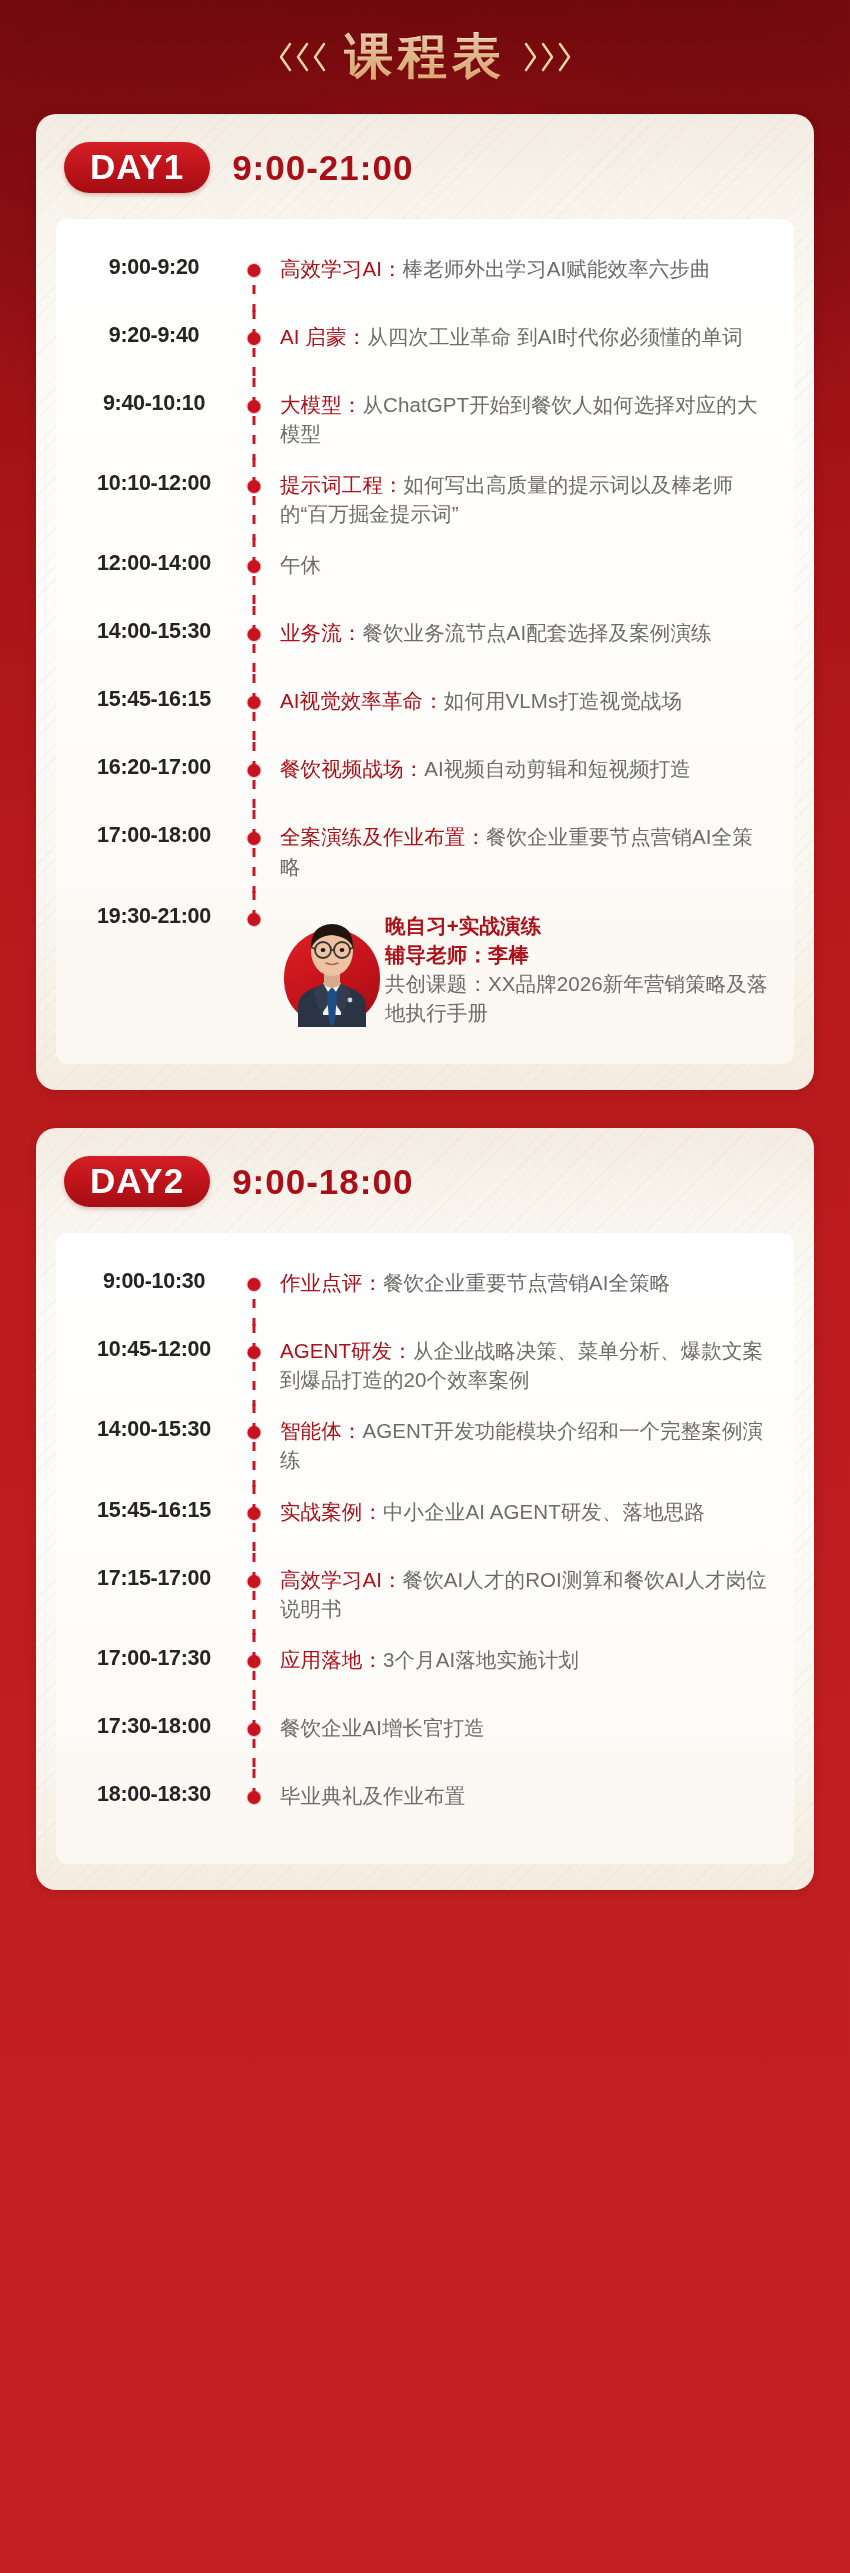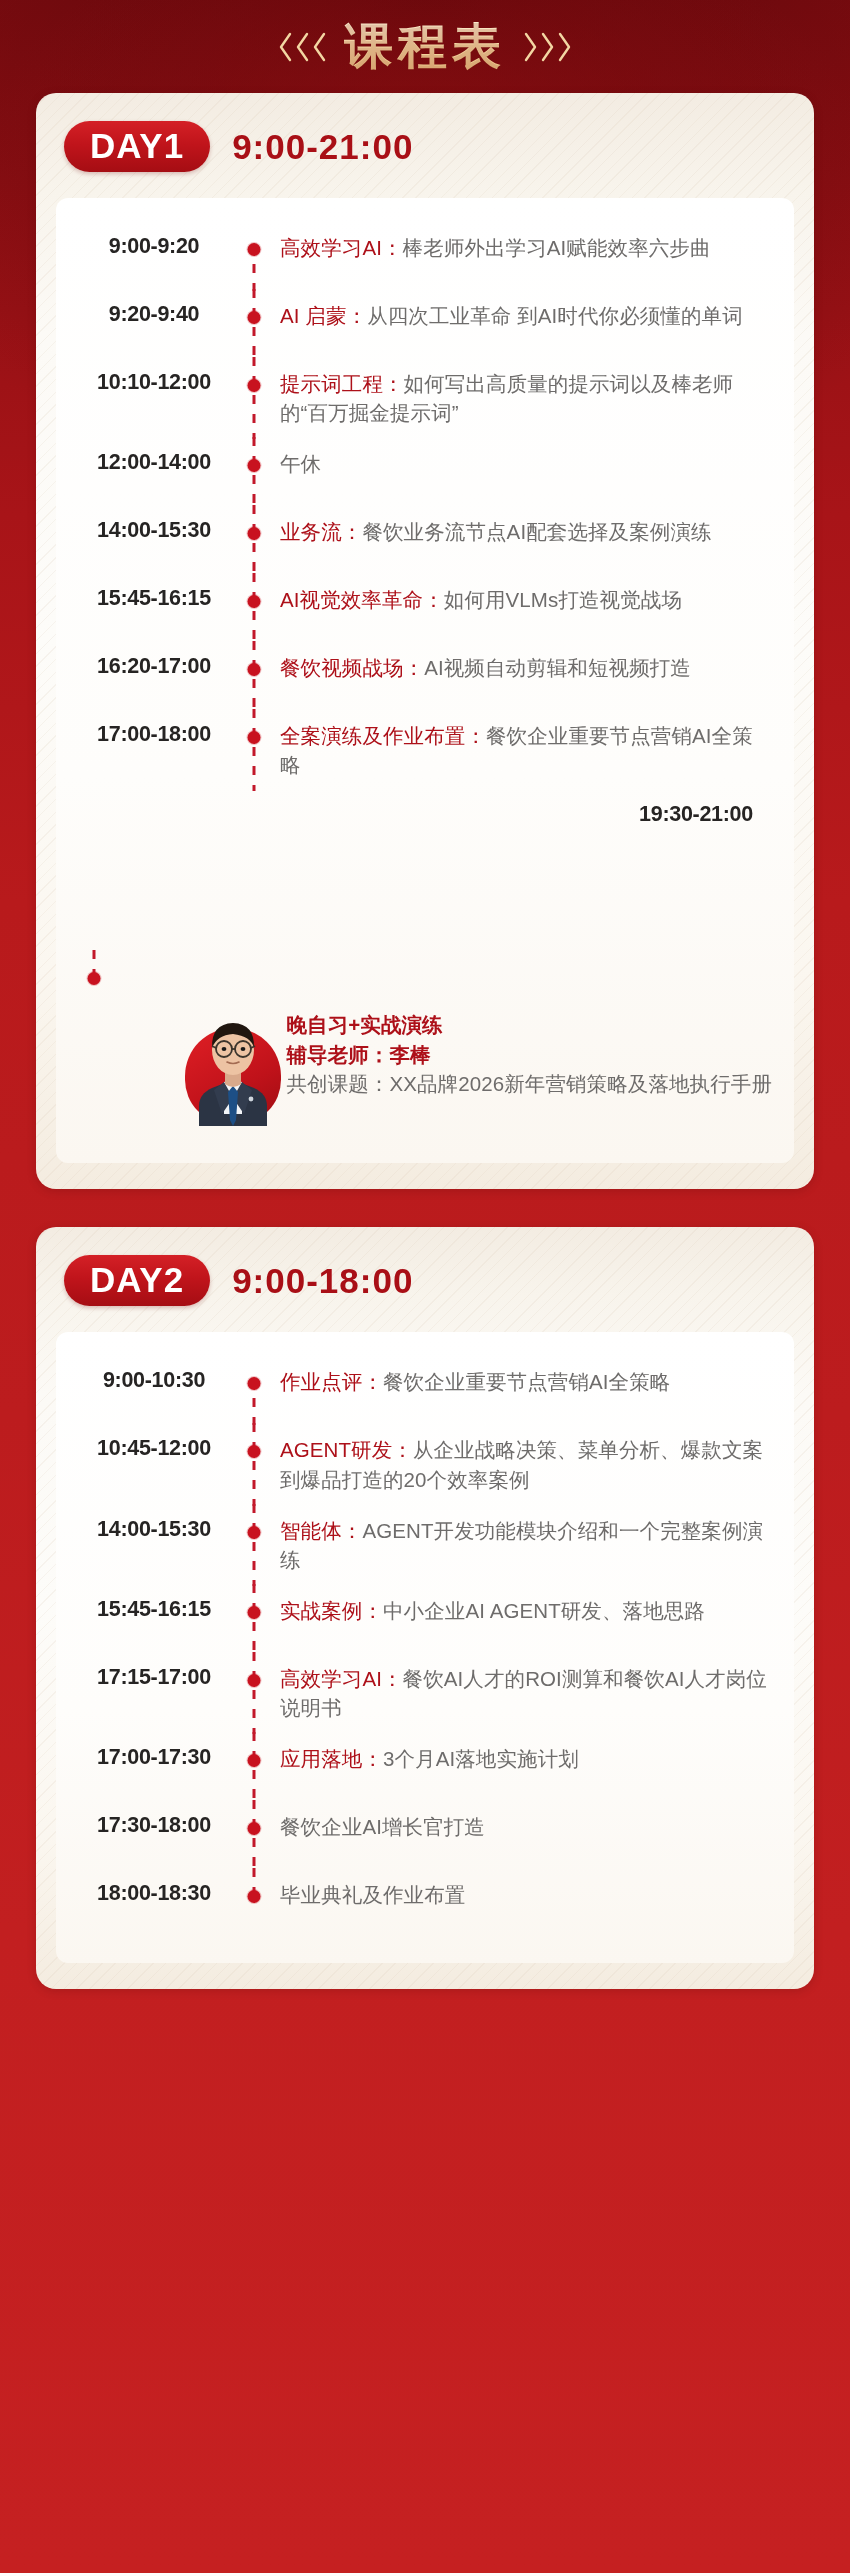--- a/index.html
+++ b/index.html
@@ -32,21 +32,21 @@
   }
 
   .page {
     position: relative;
     z-index: 2;
     padding: 0 36px 60px 36px;
   }
 
   
   .header {
-    height: 93px;
+    height: 114px;
     display: flex;
     align-items: center;
     justify-content: center;
     gap: 18px;
   }
   .chev {
     display: inline-flex;
     align-items: center;
     gap: 3px;
   }
@@ -178,21 +178,21 @@
     color: #6e6c6b;
     letter-spacing: 0.1px;
   }
   .row .content .t {
     color: #ad1019;
     font-weight: normal;
   }
   .row.plain .content { color: #6e6c6b; }
 
   
-  .row.with-photo { align-items: flex-end; flex-direction: column; }
+  .row.with-photo { align-items: flex-start; }
   .row.with-photo .content {
     display: flex;
     align-items: flex-start;
     gap: 1px;
     padding-top: 0;
   }
   .photo {
     position: relative;
     flex: 0 0 104px;
     width: 104px;
@@ -263,20 +263,27 @@
         </div>
 
         <div class="row">
           <div class="time">9:20-9:40</div>
           <div class="rail">
               <span class="dot"></span>
             </div>
           <div class="content"><span class="t">AI 启蒙：</span><span>从四次工业革命 到AI时代你必须懂的单词</span></div>
         </div>
 
+        <div class="row">
+          <div class="time">9:40-10:10</div>
+          <div class="rail">
+              <span class="dot"></span>
+            </div>
+          <div class="content"><span class="t">大模型：</span><span>从ChatGPT开始到餐饮人如何选择对应的大模型</span></div>
+        </div>
 
         <div class="row">
           <div class="time">10:10-12:00</div>
           <div class="rail">
               <span class="dot"></span>
             </div>
           <div class="content"><span class="t">提示词工程：</span><span>如何写出高质量的提示词以及棒老师的“百万掘金提示词”</span></div>
         </div>
 
         <div class="row plain">

